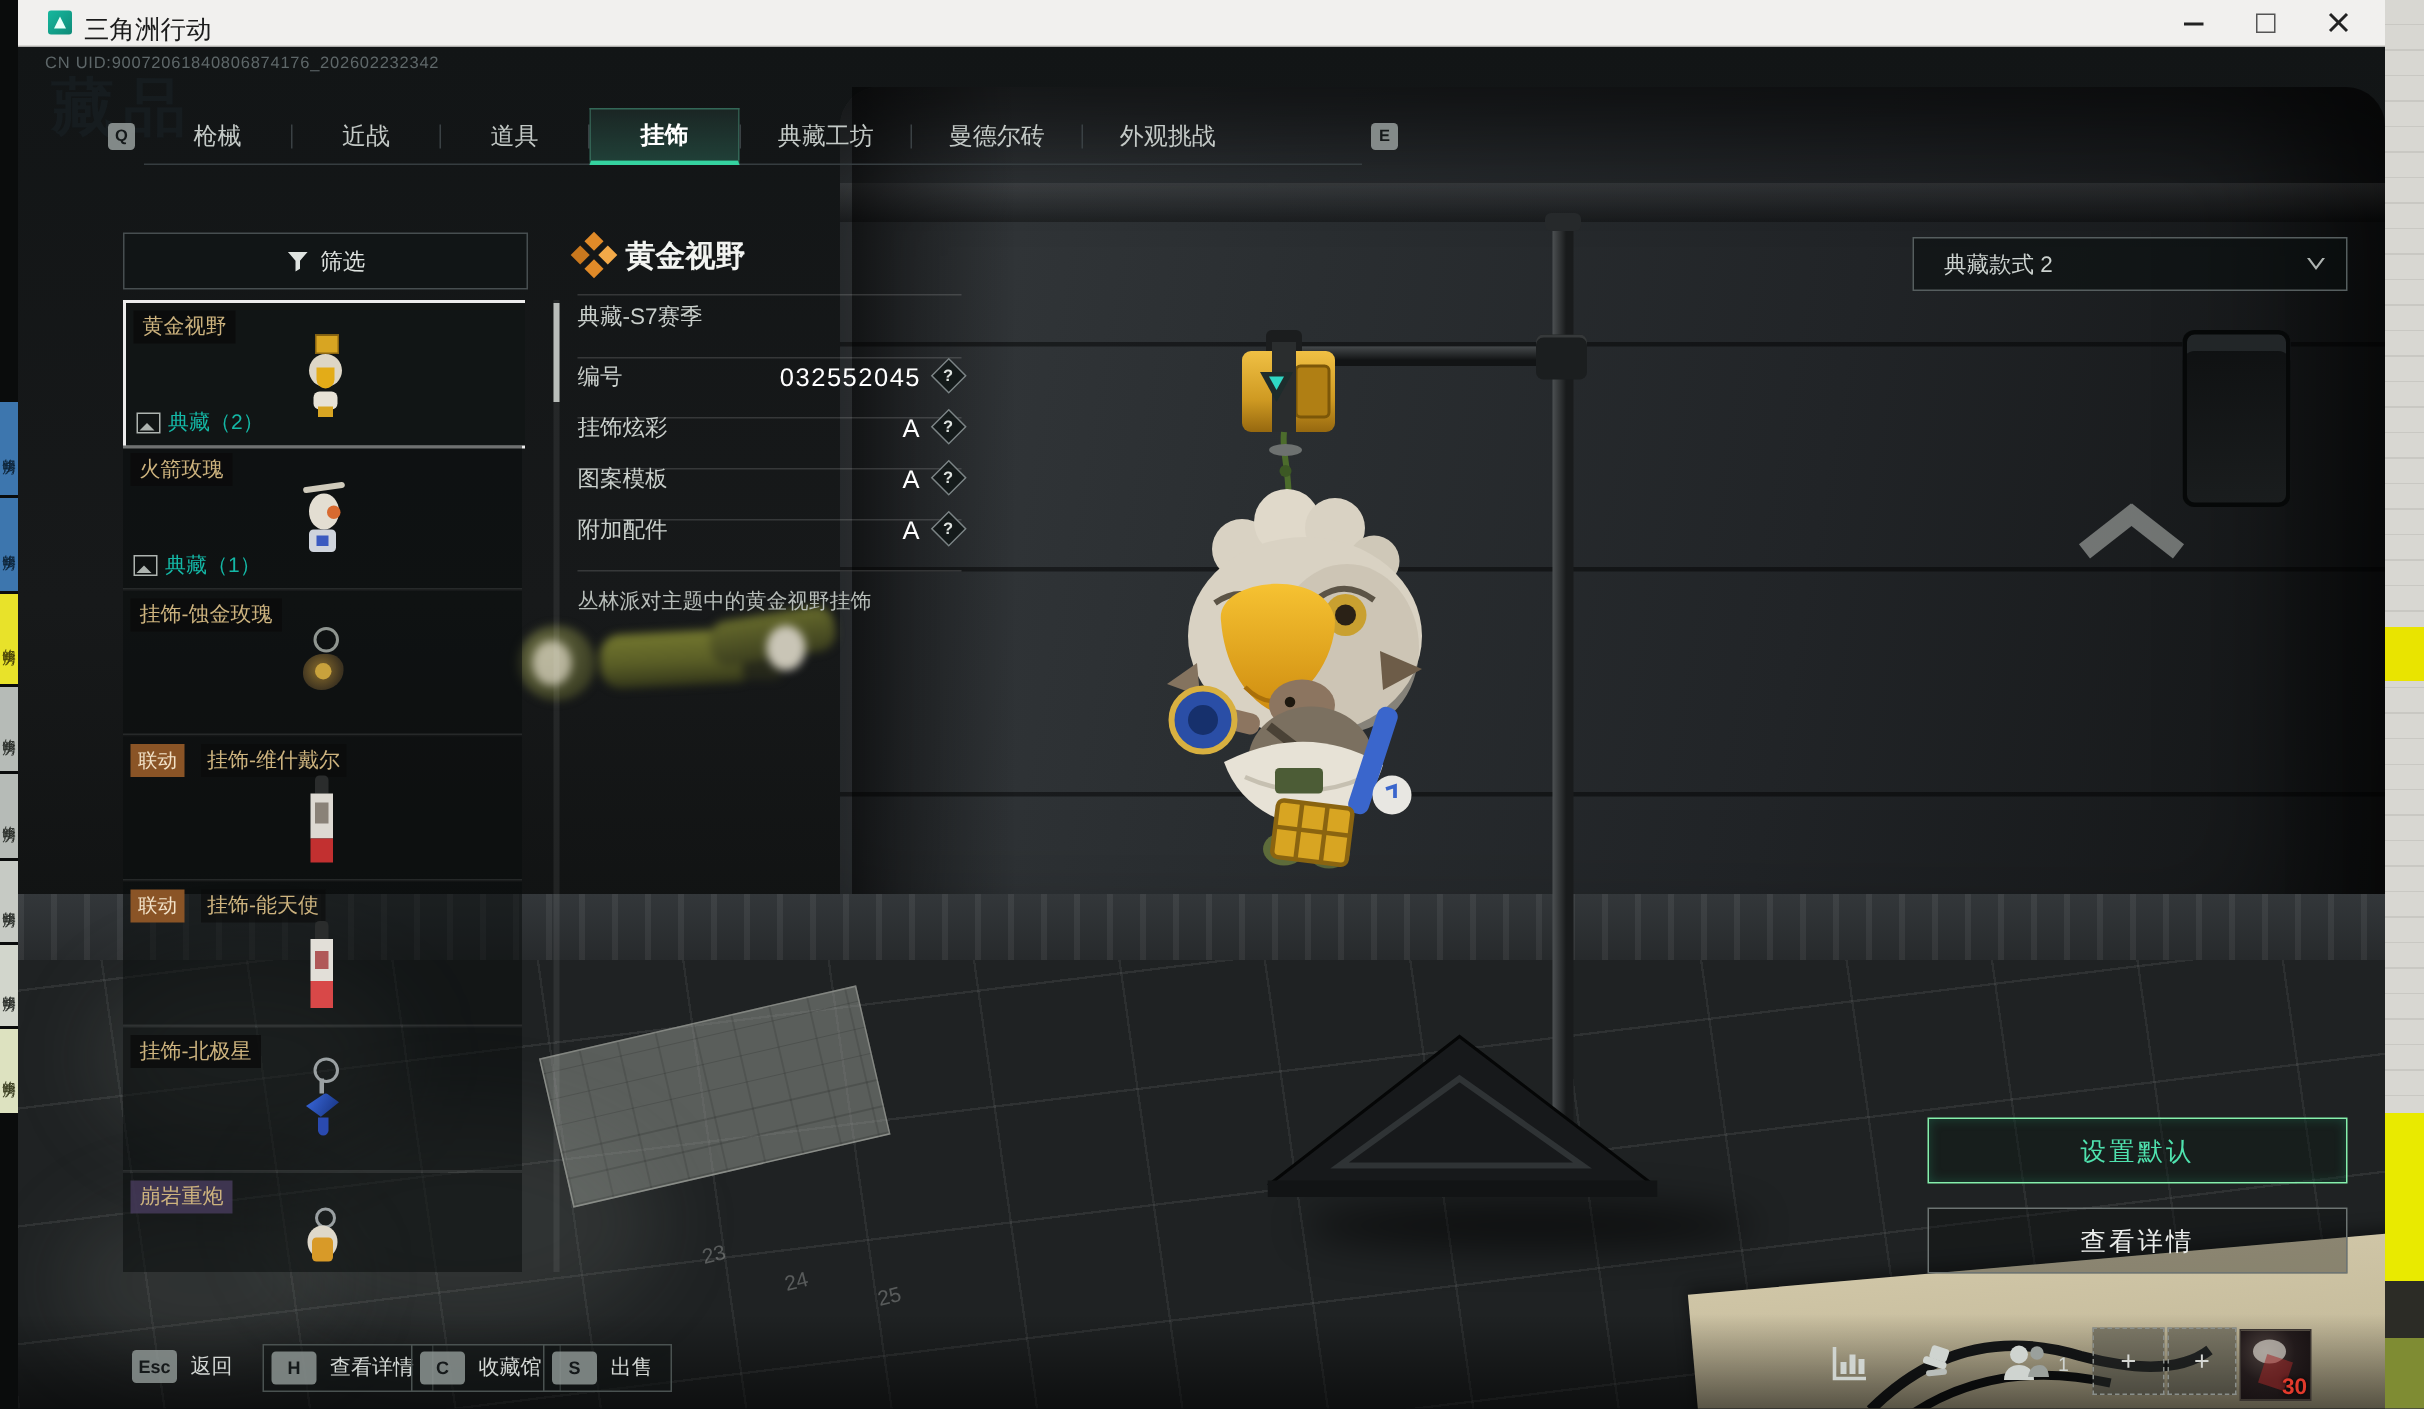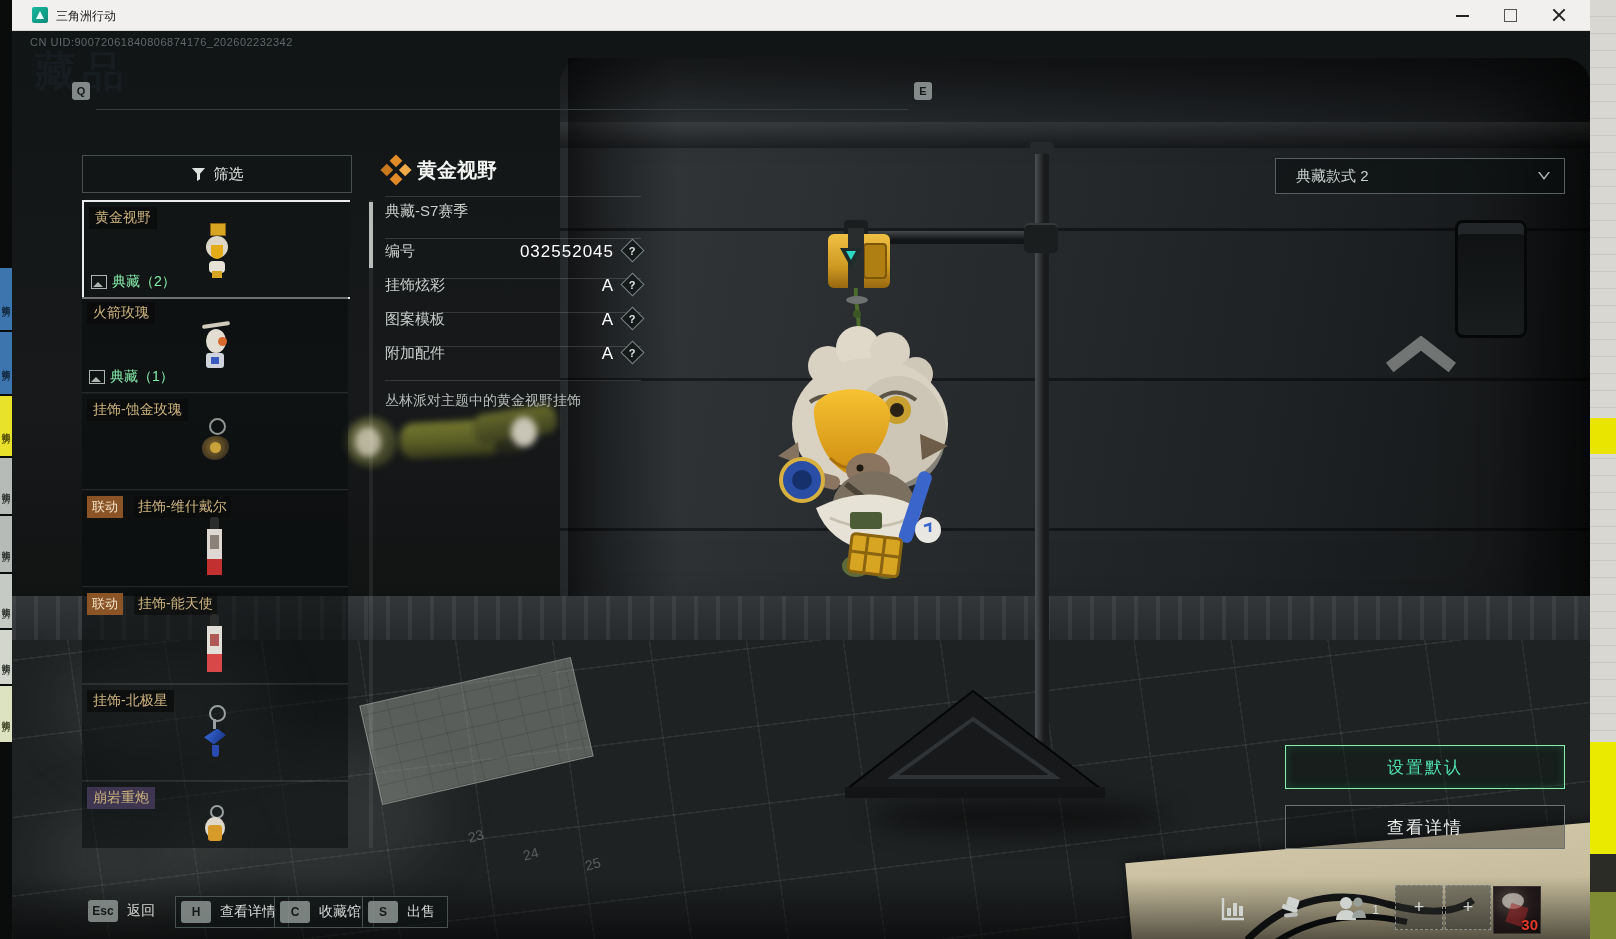--- a/index.html
+++ b/index.html
@@ -20,21 +20,21 @@
     background:repeating-linear-gradient(180deg,#d8d7d2 0 16px,#c9c8c3 16px 17px);}
   .edge-right .yline{position:absolute;left:0;width:26px;}
 
   
   .titlebar{left:12px;top:0;width:1578px;height:30px;background:#f1f0ee;z-index:40;
     border-bottom:1px solid #d9d8d4;}
   .win-icon{position:absolute;left:20px;top:7px;width:16px;height:16px;border-radius:2px;
     background:linear-gradient(135deg,#17b89e,#0f8b78);}
   .win-icon::after{content:"";position:absolute;left:4px;top:4px;width:0;height:0;
     border-left:4px solid transparent;border-right:4px solid transparent;border-bottom:8px solid #eafff9;}
-  .win-title{position:absolute;left:44px;top:8px;font-size:12px;color:#1b1b1b;}
+  .win-title{position:absolute;left:44px;top:8px;font-size:17px;color:#1b1b1b;}
   .win-btn{position:absolute;top:0;width:34px;height:30px;cursor:pointer;}
   .wb-min::after{content:"";position:absolute;left:10px;top:15px;width:13px;height:2px;background:#222;}
   .wb-max::after{content:"";position:absolute;left:10px;top:9px;width:11px;height:11px;border:1.5px solid #555;}
   .wb-close::before,.wb-close::after{content:"";position:absolute;left:9px;top:14px;width:16px;height:2px;background:#222;}
   .wb-close::before{transform:rotate(45deg);}
   .wb-close::after{transform:rotate(-45deg);}
 
   
   .game{left:12px;top:30px;width:1578px;height:909px;background:#0c0f10;overflow:hidden;z-index:10;}
   .game *{position:absolute;}
@@ -126,21 +126,21 @@
   .side-list{left:70px;top:170px;width:268px;height:648px;overflow:hidden;z-index:5;}
   .side-item{position:absolute;left:0;width:266px;height:95px;background:rgba(10,13,13,.55);
     border-bottom:1px solid rgba(255,255,255,.10);cursor:pointer;}
   .side-item.selected{border:2px solid #ececec;background:rgba(16,20,20,.65);}
   .name-badge{position:absolute;left:5px;top:5px;padding:2px 6px;background:rgba(10,10,10,.78);
     color:#cdb37e;font-size:14px;white-space:nowrap;}
   .name-badge.purple{background:rgba(72,60,94,.8);}
   .link-badge{position:absolute;left:5px;top:5px;padding:2px 5px;background:#8a5426;color:#f2e2c8;font-size:13px;}
   .name-after-link{position:absolute;left:52px;top:5px;padding:2px 4px;background:rgba(10,10,10,.6);color:#cdb37e;font-size:14px;white-space:nowrap;}
   .count-row{position:absolute;left:7px;bottom:6px;display:flex;align-items:center;gap:5px;
-    color:#86efac;font-size:14px;}
+    color:#14b8a6;font-size:14px;}
   .coll-icon{width:14px;height:12px;border:1px solid #aeb4b0;position:relative;}
   .coll-icon::after{content:"";position:absolute;left:1px;bottom:1px;width:0;height:0;
     border-left:5px solid transparent;border-right:5px solid transparent;border-bottom:5px solid #aeb4b0;}
   .thumb{position:absolute;left:50%;top:50%;transform:translate(-50%,-50%);}
   .sb-track{left:357px;top:170px;width:4px;height:648px;background:rgba(255,255,255,.07);z-index:5;}
   .sb-thumb{left:357px;top:172px;width:4px;height:66px;background:#b9bdba;z-index:6;cursor:pointer;}
 
   
   .detail{left:373px;top:120px;width:256px;z-index:5;color:#cdd3cf;}
   .detail-header{position:absolute;left:0;top:0;width:256px;height:40px;display:flex;align-items:center;gap:10px;}
@@ -368,20 +368,35 @@
   <div class="bullet" style="left:1390px;top:634px;width:160px;height:28px;transform:rotate(-4deg);">
     <div class="case"></div>
       <div class="neck"></div>
       <div class="tip"></div>
   </div>
 
   <div class="uid">CN UID:90072061840806874176_202602232342</div>
   <div class="watermark">藏品</div>
 
   <div class="keycap" style="left:60px;top:52px;">Q</div>
+  <div class="tabs">
+    <div class="tab">枪械</div>
+    <div class="tab-divider"></div>
+    <div class="tab">近战</div>
+    <div class="tab-divider"></div>
+    <div class="tab">道具</div>
+    <div class="tab-divider"></div>
+    <div class="tab active">挂饰</div>
+    <div class="tab-divider"></div>
+    <div class="tab wide">典藏工坊</div>
+    <div class="tab-divider"></div>
+    <div class="tab wide">曼德尔砖</div>
+    <div class="tab-divider"></div>
+    <div class="tab wide">外观挑战</div>
+  </div>
   <div class="tabs-underline"></div>
   <div class="keycap" style="left:902px;top:52px;">E</div>
 
   <div class="filter-btn">
     <svg width="15" height="15" viewBox="0 0 16 16" style="position:static;">
       <path d="M1 1h14l-5.4 6.2V13l-3.2 2V7.2Z" fill="#dfe3e0"></path>
     </svg>
     <span style="position:static;">筛选</span>
   </div>
 

